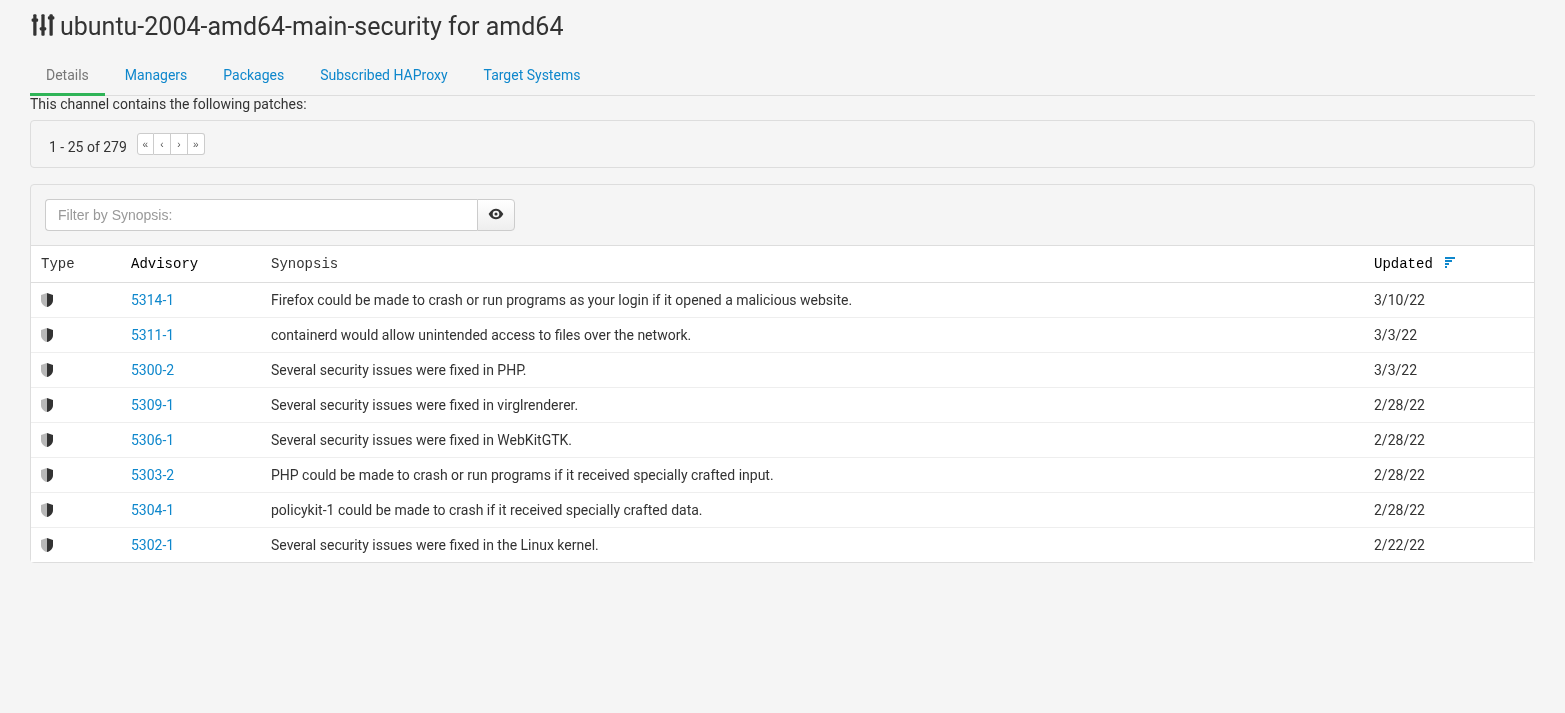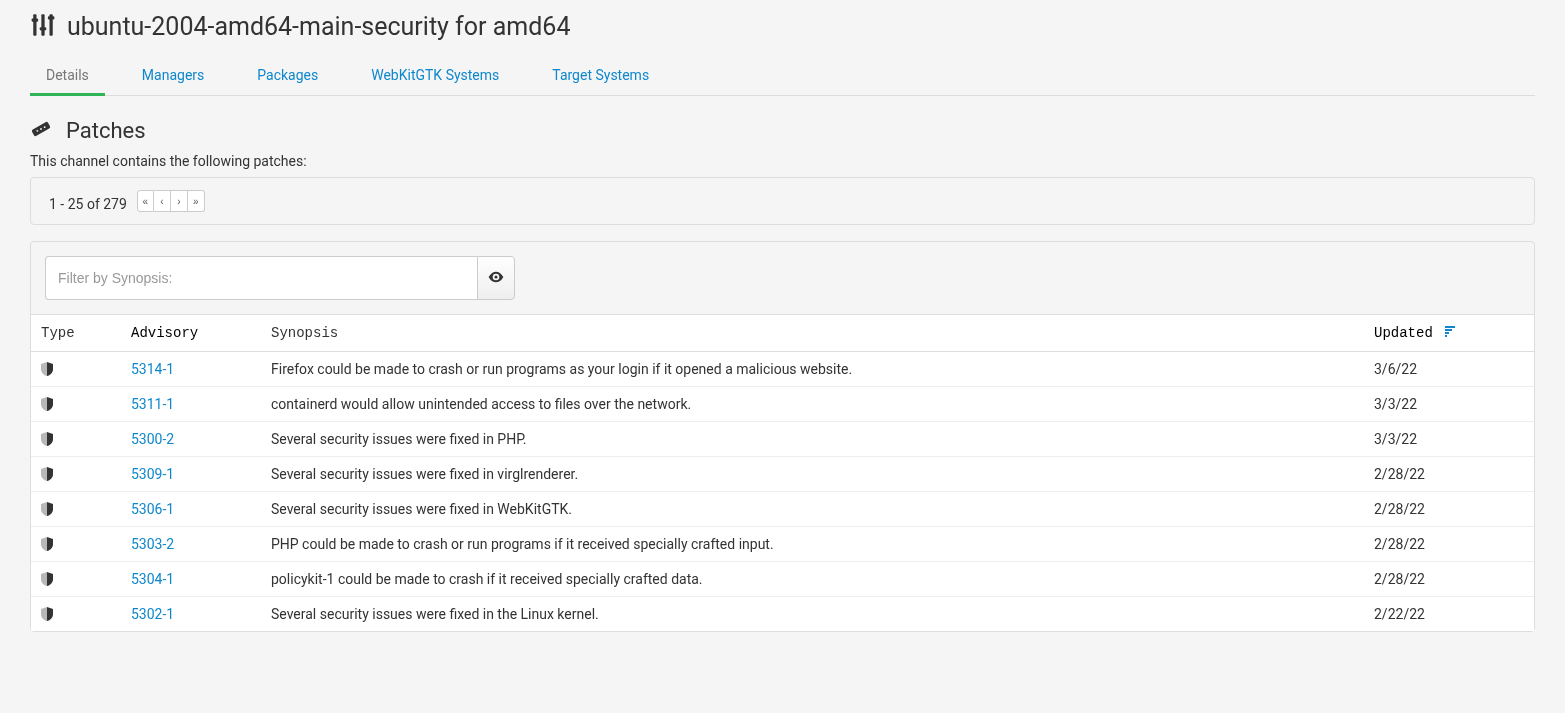--- a/index.html
+++ b/index.html
@@ -8,33 +8,33 @@
     background: #f5f5f5;
     color: #333;
     font-size: 14px;
   }
   .page {
     padding: 0 30px;
   }
   .page-header {
     display: flex;
     align-items: center;
-    gap: 11px;
+    gap: 4px;
     padding: 12px 0 16px 0;
   }
   .page-header h1 {
     font-size: 25px;
     font-weight: 400;
     color: #333;
   }
   .header-icon svg { width: 26px; height: 26px; }
   .tabs {
     display: flex;
     border-bottom: 1px solid #ddd;
-    gap: 21px;
+    gap: 4px;
   }
   .tab {
     padding: 10px 16px;
     color: #0e87cc;
     cursor: pointer;
     font-size: 14px;
   }
   .tab.active {
     color: #777;
     border-bottom: 3px solid #2fb457;
@@ -100,21 +100,21 @@
   .filter-group {
     display: flex;
     width: 470px;
   }
   .filter-input {
     flex: 1;
     border: 1px solid #ccc;
     border-right: none;
     border-top-left-radius: 4px;
     border-bottom-left-radius: 4px;
-    padding: 13px 12px;
+    padding: 7px 12px;
     font-size: 14px;
     color: #555;
     background: #fff;
   }
   .filter-input::placeholder { color: #999; }
   .filter-btn {
     width: 38px;
     border: 1px solid #ccc;
     border-top-right-radius: 4px;
     border-bottom-right-radius: 4px;
@@ -170,35 +170,24 @@
           <rect x="16.5" y="4" width="6" height="3" rx="1"></rect>
         </svg>
     </span>
     <h1>ubuntu-2004-amd64-main-security for amd64</h1>
   </div>
 
   <div class="tabs" id="tabs">
       <div class="tab active">Details</div>
       <div class="tab">Managers</div>
       <div class="tab">Packages</div>
-      <div class="tab">WebKitGTK Systems</div>
+      <div class="tab">Subscribed HAProxy</div>
       <div class="tab">Target Systems</div>
     </div>
 
-  <div class="section-header">
-    <span class="section-icon">
-      <svg viewBox="0 0 24 24" fill="#333">
-          <rect x="2" y="8" width="20" height="8" rx="2" transform="rotate(-30 12 12)"></rect>
-          <circle cx="8" cy="14" r="1" fill="#f5f5f5"></circle>
-          <circle cx="12" cy="12" r="1" fill="#f5f5f5"></circle>
-          <circle cx="16" cy="10" r="1" fill="#f5f5f5"></circle>
-        </svg>
-    </span>
-    <h2>Patches</h2>
-  </div>
 
   <p class="subtext">This channel contains the following patches:</p>
 
   <div class="toolbar">
     <span class="range">1 - 25 of 279</span>
     <div class="pager">
       <button>«</button>
       <button>‹</button>
       <button>›</button>
       <button>»</button>
@@ -240,21 +229,21 @@
         </tr>
       </thead>
       <tbody id="rows">
           <tr>
             <td class="col-type"><span class="shield-icon"><svg viewBox="0 0 12 14">
                   <path fill="#333" d="M6 0 L12 2 V7 C12 11 9 13.5 6 14 V0 Z"></path>
                   <path fill="#333" opacity="0.35" d="M6 0 L0 2 V7 C0 11 3 13.5 6 14 V0 Z"></path>
                 </svg></span></td>
             <td class="col-advisory"><span class="link">5314-1</span></td>
             <td>Firefox could be made to crash or run programs as your login if it opened a malicious website.</td>
-            <td class="col-updated">3/6/22</td>
+            <td class="col-updated">3/10/22</td>
           </tr>
           <tr>
             <td class="col-type"><span class="shield-icon"><svg viewBox="0 0 12 14">
                   <path fill="#333" d="M6 0 L12 2 V7 C12 11 9 13.5 6 14 V0 Z"></path>
                   <path fill="#333" opacity="0.35" d="M6 0 L0 2 V7 C0 11 3 13.5 6 14 V0 Z"></path>
                 </svg></span></td>
             <td class="col-advisory"><span class="link">5311-1</span></td>
             <td>containerd would allow unintended access to files over the network.</td>
             <td class="col-updated">3/3/22</td>
           </tr>

